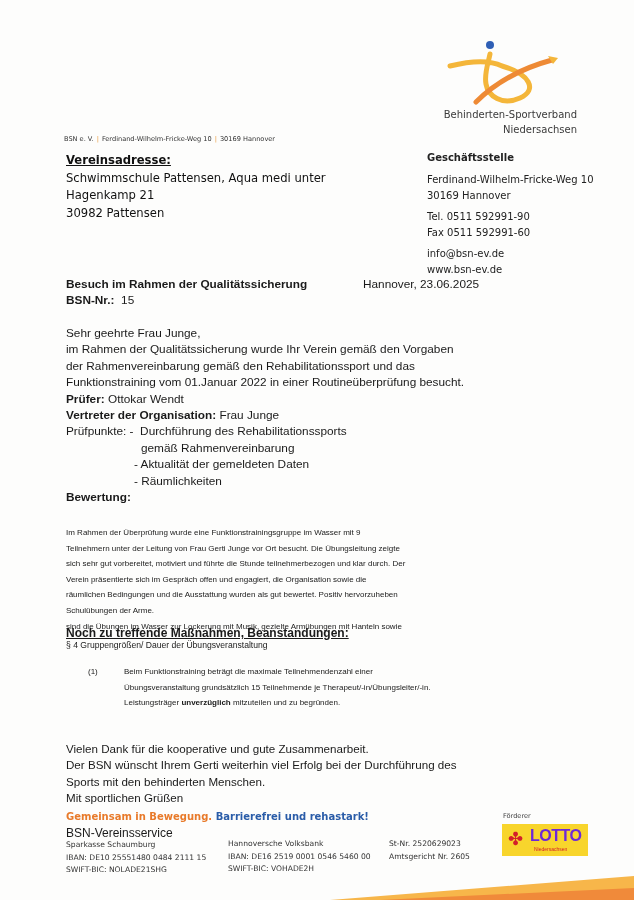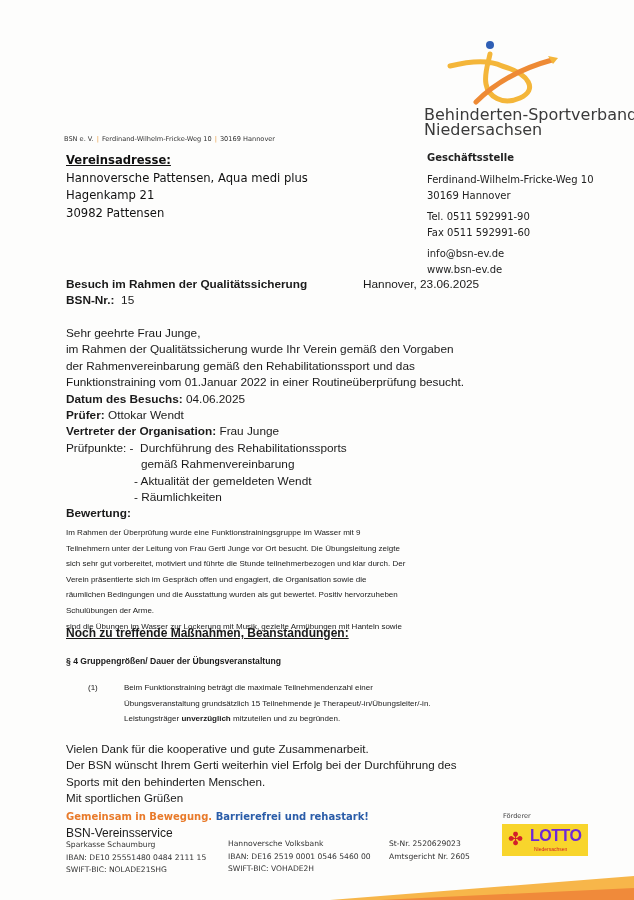--- a/index.html
+++ b/index.html
@@ -4,21 +4,21 @@
 <style>
   html, body { margin: 0; padding: 0; }
   body {
     width: 634px; height: 900px; position: relative; overflow: hidden;
     background: #fdfdfc; color: #1a1a1a;
     font-family: "Liberation Sans", sans-serif;
   }
   .abs { position: absolute; }
   
   #logo { left: 440px; top: 28px; width: 120px; height: 80px; }
-  .org-name { left: 424px; top: 107px; width: 140px; text-align: left; font-family: "DejaVu Sans", sans-serif; font-size: 16px; line-height: 15px; color: #3a3a3a; }
+  .org-name { left: 437px; top: 107px; width: 140px; text-align: right; font-family: "DejaVu Sans", sans-serif; font-size: 10px; line-height: 15px; color: #3a3a3a; }
   .org-name div { white-space: nowrap; }
   
   .sender { left: 64px; top: 135px; font-family: "DejaVu Sans", sans-serif; font-size: 6.6px; color: #333; white-space: nowrap; }
   .sender .sep { color: #e89a3c; padding: 0 3px; }
   
   .addr { left: 66px; top: 152px; font-family: "DejaVu Sans", sans-serif; font-size: 11.6px; line-height: 17.5px; color: #111; }
   .addr .head { font-weight: bold; text-decoration: underline; }
   
   .office { left: 427px; top: 152px; font-family: "DejaVu Sans", sans-serif; font-size: 10px; color: #222; }
   .office .head { font-weight: bold; margin-bottom: 9px; }
@@ -31,21 +31,21 @@
   .bsnnr b { font-weight: bold; }
   
   .body { left: 66px; top: 325px; font-size: 11.8px; line-height: 16.4px; width: 470px; }
   .body div { white-space: nowrap; }
   .indent1 { padding-left: 75px; }
   .indent2 { padding-left: 68px; }
   .eval { left: 66px; top: 525px; font-size: 8px; line-height: 15.6px; width: 470px; }
   .eval div { white-space: nowrap; }
   .measures { left: 66px; top: 626px; }
   .measures .h { font-size: 12px; font-weight: bold; text-decoration: underline; }
-  .measures .sub { font-size: 8.6px; font-weight: bold; margin-top: 16px; }
+  .measures .sub { font-size: 8.6px; font-weight: normal; margin-top: 0; }
   .measures .item { margin-top: 14px; display: flex; font-size: 8px; line-height: 15.5px; }
   .measures .num { width: 36px; padding-left: 22px; }
   .measures .txt div { white-space: nowrap; }
   .closing { left: 66px; top: 741px; font-size: 11.6px; line-height: 16.4px; }
   .closing div { white-space: nowrap; }
   
   .slogan { left: 66px; top: 811px; font-family: "DejaVu Sans", sans-serif; font-size: 10px; font-weight: bold; white-space: nowrap; }
   .slogan .o { color: #e87a2a; }
   .slogan .b { color: #2a5ca8; }
   .svc { left: 66px; top: 826px; font-size: 12px; white-space: nowrap; }
@@ -73,21 +73,21 @@
   <div>Behinderten-Sportverband</div>
   <div>Niedersachsen</div>
 </div>
 
 <div class="abs sender">
   <span>BSN e. V.</span><span class="sep">|</span><span>Ferdinand-Wilhelm-Fricke-Weg 10</span><span class="sep">|</span><span>30169 Hannover</span>
 </div>
 
 <div class="abs addr">
   <div class="head">Vereinsadresse:</div>
-  <div>Hannoversche Pattensen, Aqua medi plus</div>
+  <div>Schwimmschule Pattensen, Aqua medi unter</div>
   <div>Hagenkamp 21</div>
   <div>30982 Pattensen</div>
 </div>
 
 <div class="abs office">
   <div class="head">Geschäftsstelle</div>
   <div class="grp">
     <div class="line">Ferdinand-Wilhelm-Fricke-Weg 10</div>
     <div class="line">30169 Hannover</div>
   </div>
@@ -105,26 +105,25 @@
 <div class="abs date">Hannover, 23.06.2025</div>
 <div class="abs bsnnr">
   <b>BSN-Nr.:</b>&nbsp;&nbsp;<span>15</span>
 </div>
 
 <div class="abs body">
   <div>Sehr geehrte Frau Junge,</div>
   <div>im Rahmen der Qualitätssicherung  wurde Ihr Verein gemäß den Vorgaben</div>
   <div>der Rahmenvereinbarung gemäß den Rehabilitationssport und das</div>
   <div>Funktionstraining vom 01.Januar 2022 in einer Routineüberprüfung besucht.</div>
-  <div><b>Datum des Besuchs:</b> <span>04.06.2025</span></div>
   <div><b>Prüfer:</b> <span>Ottokar Wendt</span></div>
   <div><b>Vertreter der Organisation:</b> <span>Frau Junge</span></div>
   <div><span>Prüfpunkte: -</span>&nbsp;&nbsp;<span>Durchführung des Rehabilitationssports</span></div>
   <div class="indent1">gemäß Rahmenvereinbarung</div>
-  <div class="indent2">- Aktualität der gemeldeten Wendt</div>
+  <div class="indent2">- Aktualität der gemeldeten Daten</div>
   <div class="indent2">- Räumlichkeiten</div>
   <div style="font-weight:bold">Bewertung:</div>
 </div>
 
 <div class="abs eval">
   <div>Im Rahmen der Überprüfung wurde eine Funktionstrainingsgruppe im Wasser mit 9</div>
   <div>Teilnehmern unter der Leitung von Frau Gerti Junge vor Ort besucht. Die Übungsleitung zeigte</div>
   <div>sich sehr gut vorbereitet, motiviert und führte die Stunde teilnehmerbezogen und klar durch. Der</div>
   <div>Verein präsentierte sich im Gespräch offen und engagiert, die Organisation sowie die</div>
   <div>räumlichen Bedingungen und die Ausstattung wurden als gut bewertet. Positiv hervorzuheben</div>

